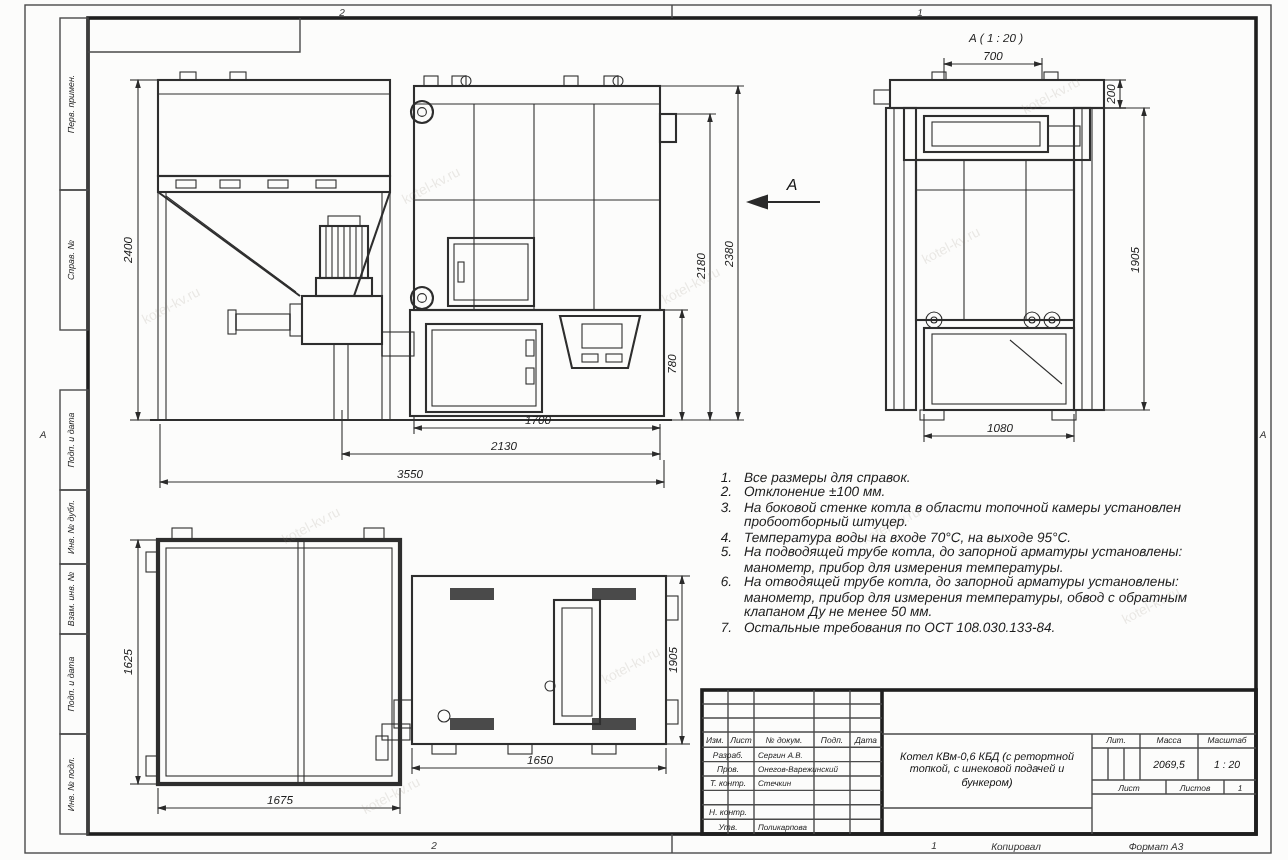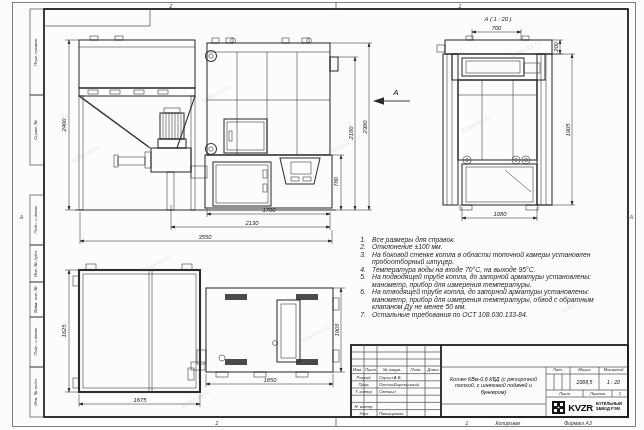--- a/index.html
+++ b/index.html
@@ -385,35 +385,20 @@
   <div class="note">
         <span class="nn">7.</span>
         <span class="nt">Остальные требования по ОСТ 108.030.133-84.</span>
       </div>
 </div>
 
 
 <div class="doc-title">Котел КВм-0,6 КБД (с ретортной топкой, с шнековой подачей и бункером)</div>
 
 
-<div class="logo-area">
-  <svg width="13" height="13">
-    <rect x="0" y="0" width="13" height="13" fill="#111"></rect>
-    <rect x="2" y="2" width="3" height="3" fill="#fff"></rect>
-    <rect x="8" y="2" width="3" height="3" fill="#fff"></rect>
-    <rect x="2" y="8" width="3" height="3" fill="#fff"></rect>
-    <rect x="8" y="8" width="3" height="3" fill="#fff"></rect>
-    <rect x="5.7" y="5.7" width="1.6" height="1.6" fill="#fff"></rect>
-  </svg>
-  <span class="logo-kvzr">KVZR</span>
-  <span class="logo-lines">
-    <div>КОТЕЛЬНЫЙ</div>
-    <div>ЗАВОД РЭМ</div>
-  </span>
-</div>
 
 
 <span class="wm" style="left:70px;top:150px">kotel-kv.ru</span>
 <span class="wm" style="left:200px;top:90px">kotel-kv.ru</span>
 <span class="wm" style="left:330px;top:140px">kotel-kv.ru</span>
 <span class="wm" style="left:140px;top:260px">kotel-kv.ru</span>
 <span class="wm" style="left:300px;top:330px">kotel-kv.ru</span>
 <span class="wm" style="left:460px;top:120px">kotel-kv.ru</span>
 <span class="wm" style="left:560px;top:300px">kotel-kv.ru</span>
 <span class="wm" style="left:430px;top:260px">kotel-kv.ru</span>

